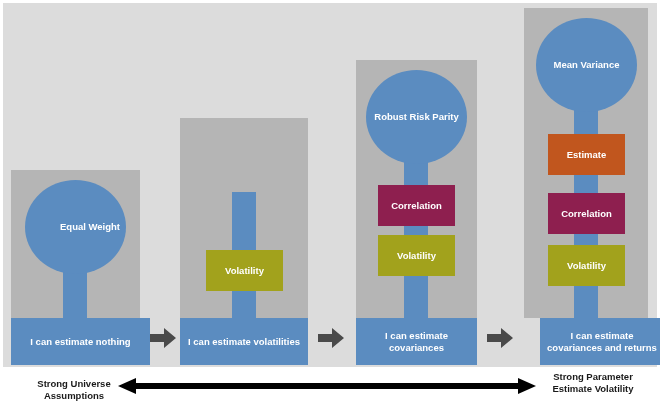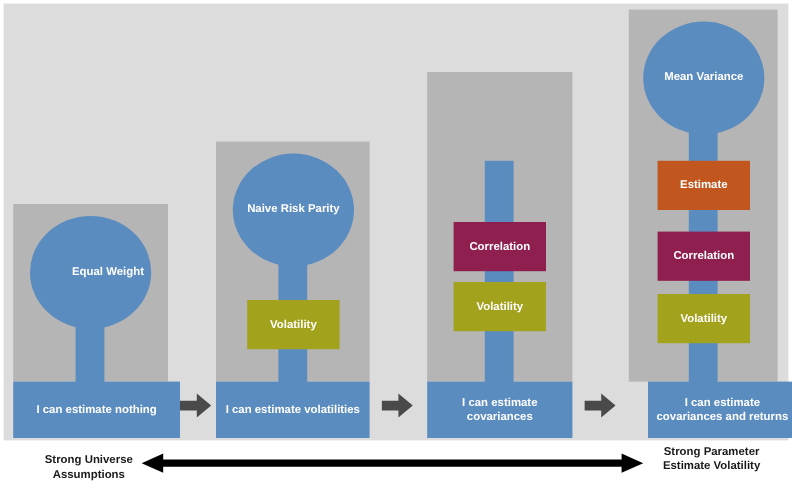--- a/index.html
+++ b/index.html
@@ -131,40 +131,40 @@
 
   <div class="flow-arrow" style="left:150px; top:327px;">
     <svg viewBox="0 0 26 22" width="26" height="22">
       <polygon points="0,7 14,7 14,1 26,11 14,21 14,15 0,15" fill="#4A4A4A"></polygon>
     </svg>
   </div>
 
   <div class="stage" style="left:180px; top:118px; width:128px; height:247px;">
     <div class="stage-frame" style="height:200px;"></div>
     <div class="stem" style="left:52px; top:74px; width:24px; height:128px;"></div>
-    <div class="bulb" style="left:14px; top:10px; width:101px; height:94px;">
-      <span>Naive Risk Parity</span>
-    </div>
     <div class="param-box" style="left:26px; top:132px; width:77px; height:41px; background:#A2A21C;">
       <span>Volatility</span>
     </div>
     <div class="base" style="left:0px; top:200px; width:128px; height:47px;">
       <span>I can estimate volatilities</span>
     </div>
   </div>
 
   <div class="flow-arrow" style="left:318px; top:327px;">
     <svg viewBox="0 0 26 22" width="26" height="22">
       <polygon points="0,7 14,7 14,1 26,11 14,21 14,15 0,15" fill="#4A4A4A"></polygon>
     </svg>
   </div>
 
   <div class="stage" style="left:356px; top:60px; width:121px; height:305px;">
     <div class="stage-frame" style="height:258px;"></div>
     <div class="stem" style="left:48px; top:74px; width:24px; height:186px;"></div>
+    <div class="bulb" style="left:10px; top:10px; width:101px; height:94px;">
+      <span>Robust Risk Parity</span>
+    </div>
     <div class="param-box" style="left:22px; top:125px; width:77px; height:41px; background:#8E1F4F;">
       <span>Correlation</span>
     </div>
     <div class="param-box" style="left:22px; top:175px; width:77px; height:41px; background:#A2A21C;">
       <span>Volatility</span>
     </div>
     <div class="base" style="left:0px; top:258px; width:121px; height:47px;justify-content:flex-end;">
       <span>I can estimate covariances</span>
     </div>
   </div>

